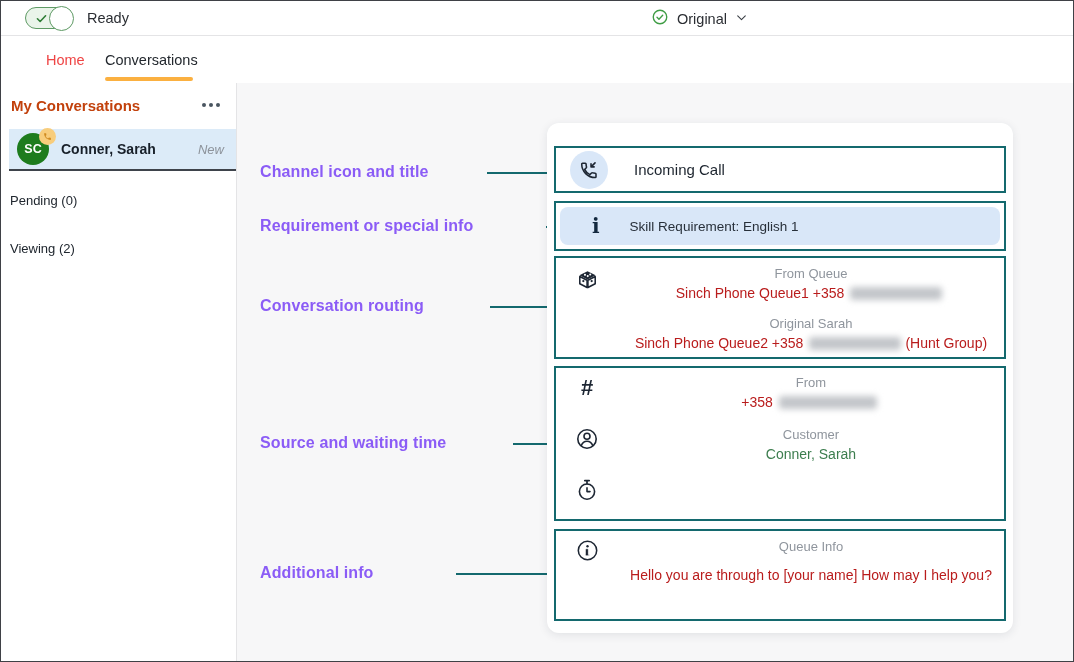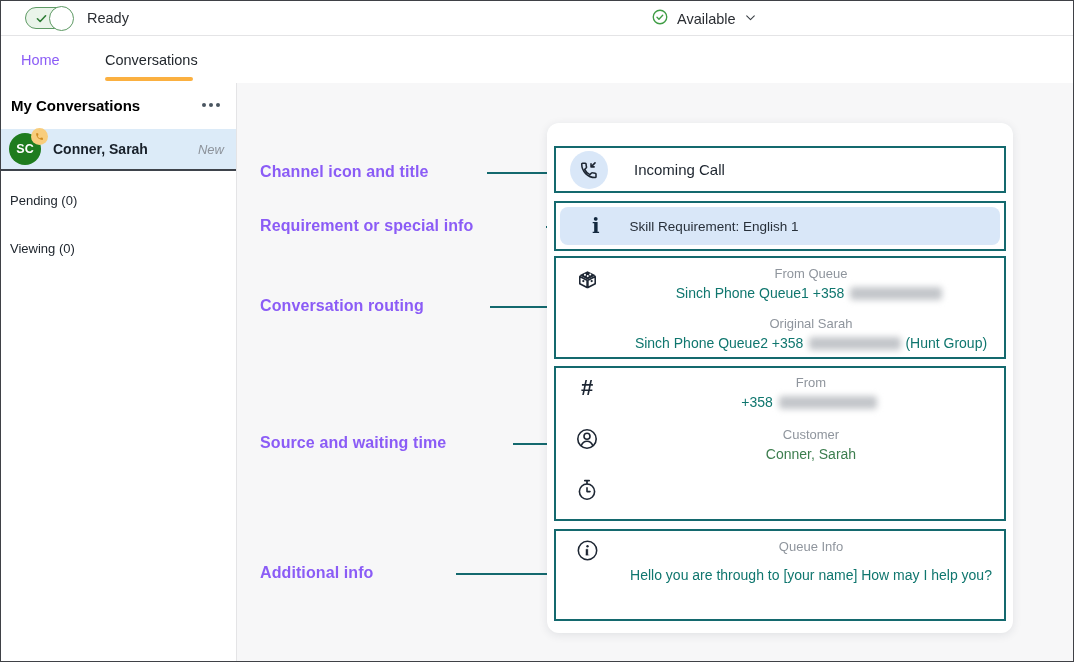--- a/index.html
+++ b/index.html
@@ -12,31 +12,31 @@
   .topbar { position:absolute; top:0; left:0; right:0; height:35px; background:#fff; border-bottom:1px solid #e4e4e6; }
   .toggle { position:absolute; left:24px; top:6px; width:48px; height:22px; border:1.5px solid #5e9a64; border-radius:12px; background:#eaf4ea; cursor:pointer; }
   .toggle .tick { position:absolute; left:9px; top:3px; }
   .toggle .knob { position:absolute; right:-2px; top:-2px; width:25px; height:25px; border-radius:50%; background:#ffffff; border:1.5px solid #5e9a64; }
   .ready-label { position:absolute; left:86px; top:9px; font-size:14.5px; color:#2b2e33; }
   .status { position:absolute; left:650px; top:0; height:35px; display:flex; align-items:center; gap:8px; cursor:pointer; }
   .status .st-label { font-size:14.5px; color:#2b2e33; }
   
   .tabsbar { position:absolute; top:35px; left:0; right:0; height:47px; background:#fff; }
   .tab { position:absolute; top:0; height:47px; display:flex; align-items:center; font-size:14.5px; cursor:pointer; }
-  .tab-home { left:20px; color:#8b5cf6; }
+  .tab-home { left:45px; color:#ef4444; }
   .tab-conversations { left:104px; color:#23282e; }
   .tab-underline { position:absolute; left:104px; top:41px; width:88px; height:4px; border-radius:2px; background:#fbb040; }
   
   .content { position:absolute; top:82px; left:0; right:0; bottom:0; display:flex; }
   .sidebar { position:relative; width:236px; background:#fff; border-right:1px solid #e4e4e6; flex:none; }
   .sb-header { position:absolute; top:0; left:0; right:0; height:44px; display:flex; align-items:center; justify-content:space-between; padding:0 12px 0 10px; }
-  .sb-title { font-size:15px; font-weight:bold; color:#000000; }
+  .sb-title { font-size:15px; font-weight:bold; color:#c2410c; }
   .ellipsis { display:flex; gap:3px; cursor:pointer; padding:4px; }
   .ellipsis i { width:4px; height:4px; border-radius:50%; background:#4a5560; display:block; }
-  .conv-row { position:absolute; top:46px; left:0; right:0; height:42px; background:#dcebf8; border-bottom:2px solid #3e434b; display:flex; align-items:center; padding-left:8px; cursor:pointer; }
+  .conv-row { position:absolute; top:46px; left:8px; right:0; height:42px; background:#dcebf8; border-bottom:2px solid #3e434b; display:flex; align-items:center; padding-left:8px; cursor:pointer; }
   .avatar-wrap { position:relative; width:32px; height:32px; flex:none; }
   .avatar { width:32px; height:32px; border-radius:50%; background:#1e7c1e; color:#fff; font-size:12.5px; font-weight:bold; display:flex; align-items:center; justify-content:center; }
   .badge { position:absolute; top:-5px; right:-7px; width:17px; height:17px; border-radius:50%; background:#f8cd7c; display:flex; align-items:center; justify-content:center; }
   .conv-name { margin-left:12px; font-size:14px; font-weight:bold; color:#171f29; }
   .conv-new { position:absolute; right:12px; font-style:italic; font-size:13px; color:#8d939b; }
   .sb-section { position:absolute; left:9px; font-size:13px; color:#20272f; cursor:pointer; }
   .sb-pending { top:110px; }
   .sb-viewing { top:158px; }
   
   .main { position:relative; flex:1; background:#f7f7f8; }
@@ -48,21 +48,21 @@
   .box-skill { top:78px; height:50px; }
   .skill-inner { position:absolute; left:4px; right:4px; top:4px; bottom:4px; background:#d9e7f8; border-radius:8px; display:flex; align-items:center; }
   .skill-i { margin-left:32px; font-family:"DejaVu Serif", serif; font-weight:bold; font-size:20px; color:#13293f; line-height:1; }
   .skill-text { margin-left:30px; font-size:13.5px; color:#28303a; }
   .box-routing { top:133px; height:103px; display:flex; }
   .box-source { top:243px; height:155px; }
   .box-info { top:406px; height:92px; display:flex; }
   .icon-col { width:62px; flex:none; display:flex; justify-content:center; }
   .fields { flex:1; }
   .f-label { font-size:13px; color:#8f959d; }
-  .f-value { font-size:14px; color:#0f766e; margin-top:4px; }
+  .f-value { font-size:14px; color:#b91c1c; margin-top:4px; }
   .f-value.green { color:#3c7d4e; }
   .blurred { display:inline-block; vertical-align:middle; height:13px; background:#c3c6ca; border-radius:3px; filter:blur(3px); margin:0 4px 2px 6px; }
   .b95 { width:92px; } .b100 { width:98px; }
   .src-row { display:flex; }
   .hash-glyph { font-size:22px; font-weight:bold; color:#1d2633; line-height:1; }
   
   .ann-label { position:absolute; font-size:16px; font-weight:bold; color:#8b5cf6; white-space:nowrap; letter-spacing:0.1px; }
   .ann-line { position:absolute; height:2px; background:#14696e; }
   .a1l { left:23px; top:80px; } .a1n { left:250px; top:89px; width:67px; }
   .a2l { left:23px; top:134px; } .a2n { left:309px; top:143px; width:8px; }
@@ -85,21 +85,21 @@
       <span class="knob"></span>
     </div>
     <span class="ready-label">Ready</span>
     <div class="status">
       <span>
         <svg width="18" height="18" viewBox="0 0 24 24">
             <circle cx="12" cy="12" r="9" fill="none" stroke="#3f9d45" stroke-width="1.8"></circle>
             <path d="M8 12.3l2.6 2.6 5-5.3" fill="none" stroke="#3f9d45" stroke-width="1.8" stroke-linecap="round" stroke-linejoin="round"></path>
           </svg>
       </span>
-      <span class="st-label">Available</span>
+      <span class="st-label">Original</span>
       <span>
         <svg width="13" height="13" viewBox="0 0 24 24">
             <path d="M5 9l7 7 7-7" fill="none" stroke="#3a3f45" stroke-width="2" stroke-linecap="round" stroke-linejoin="round"></path>
           </svg>
       </span>
     </div>
   </div>
 
   <div class="tabsbar">
     <div class="tab tab-home">Home</div>
@@ -124,21 +124,21 @@
           <div class="badge">
             <svg width="9" height="9" viewBox="0 0 24 24">
                 <path d="M6.62 10.79c1.44 2.83 3.76 5.14 6.59 6.59l2.2-2.2c.27-.27.67-.36 1.02-.24 1.12.37 2.33.57 3.57.57.55 0 1 .45 1 1V20c0 .55-.45 1-1 1-9.39 0-17-7.61-17-17 0-.55.45-1 1-1h3.5c.55 0 1 .45 1 1 0 1.25.2 2.45.57 3.57.11.35.03.74-.25 1.02l-2.2 2.2z" fill="#cf8a1f"></path>
               </svg>
           </div>
         </div>
         <span class="conv-name">Conner, Sarah</span>
         <span class="conv-new">New</span>
       </div>
       <div class="sb-section sb-pending">Pending (0)</div>
-      <div class="sb-section sb-viewing">Viewing (0)</div>
+      <div class="sb-section sb-viewing">Viewing (2)</div>
     </div>
 
     <div class="main">
 
       <div class="ann-label a1l">Channel icon and title</div>
       <div class="ann-line a1n"></div>
       <div class="ann-label a2l">Requirement or special info</div>
       <div class="ann-line a2n"></div>
       <div class="ann-label a3l">Conversation routing</div>
       <div class="ann-line a3n"></div>

